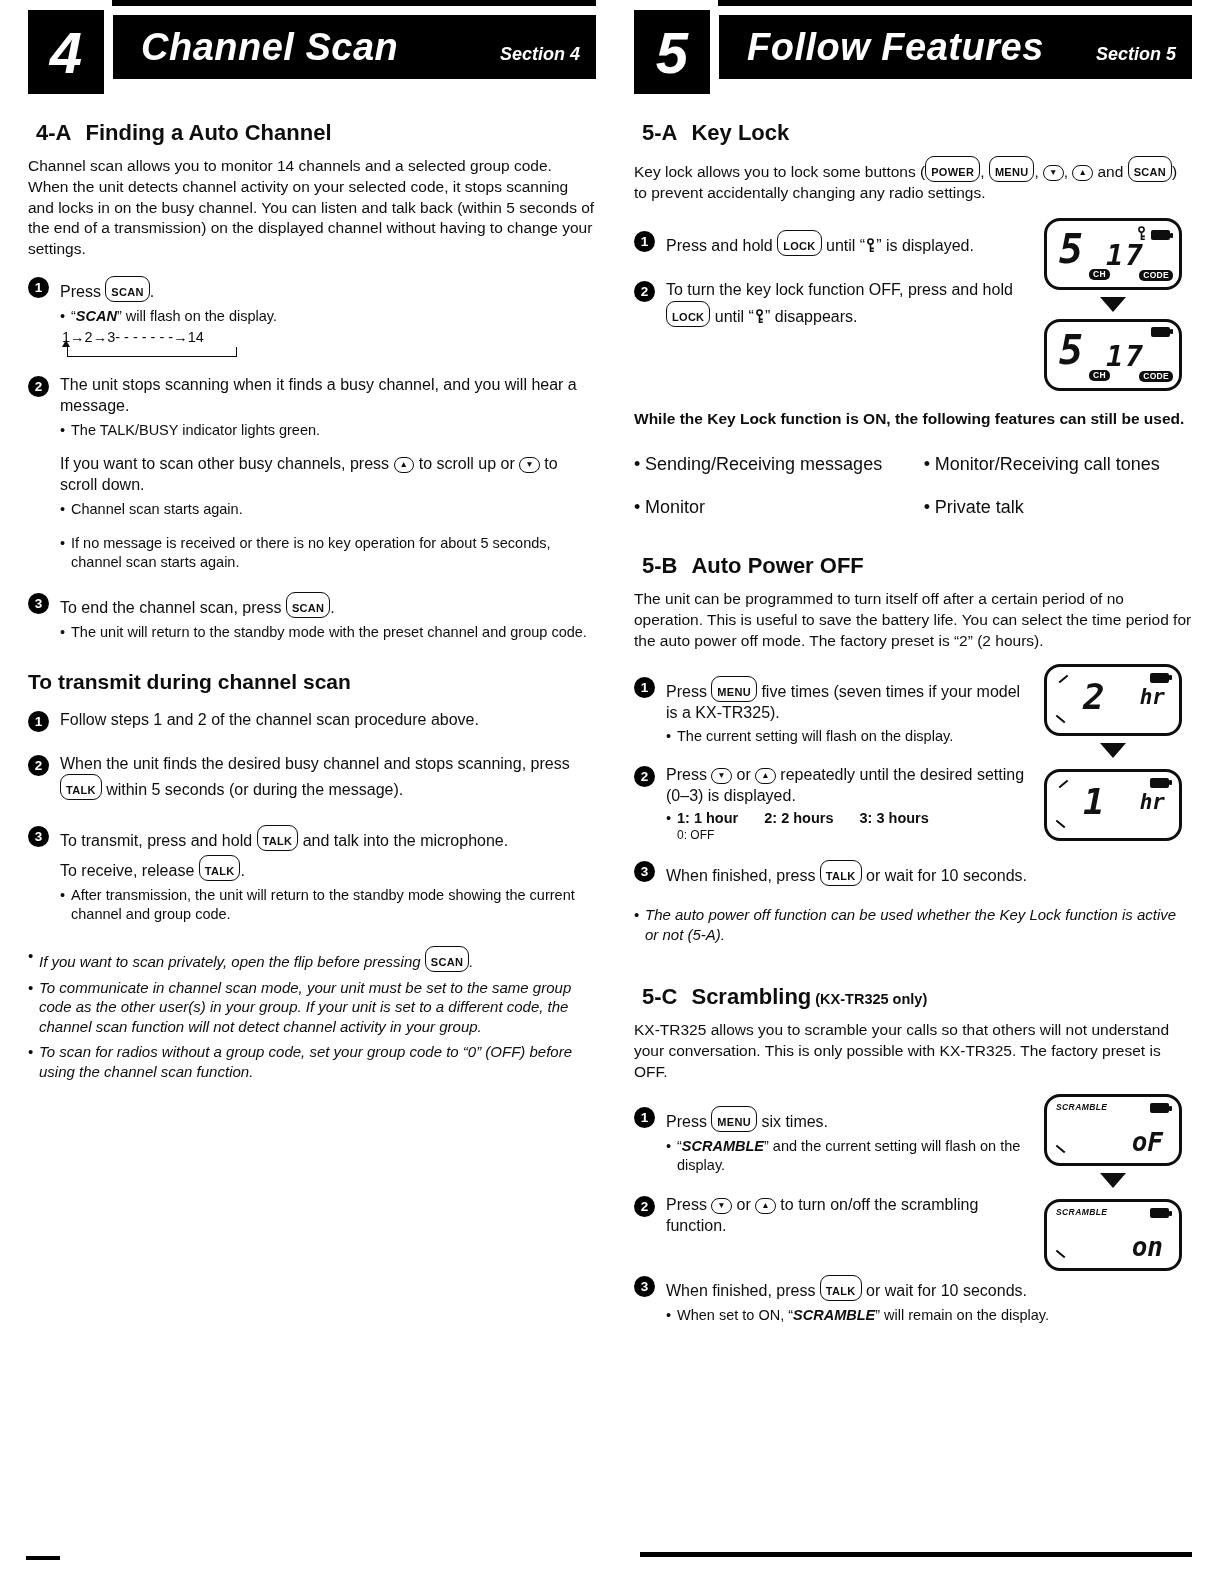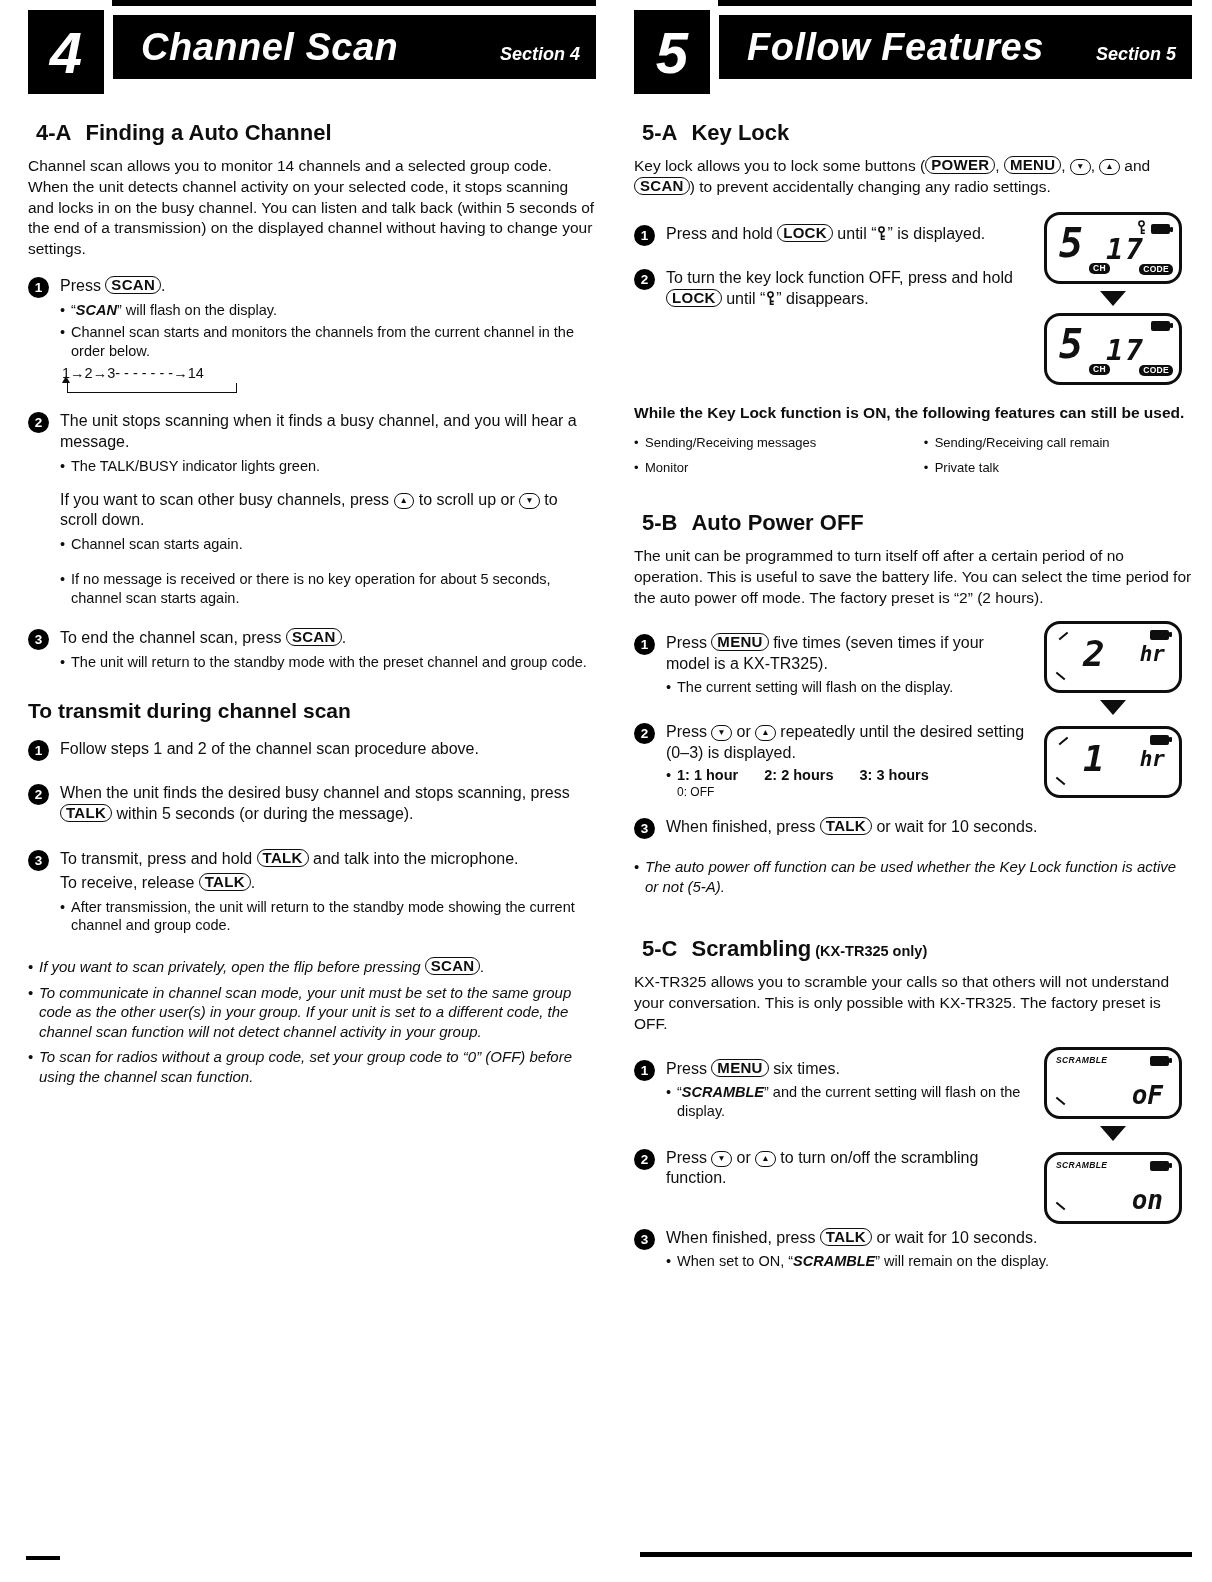--- a/index.html
+++ b/index.html
@@ -35,22 +35,22 @@
            margin-right:11px;margin-top:1px;}
   .stepbody{flex:1;}
   .stept{font-size:16px;line-height:1.3;}
   .stept + .stept{margin-top:3px;}
   .bul{position:relative;padding-left:11px;font-size:14.5px;line-height:1.3;margin-top:4px;}
   .bul::before{content:"\2022";position:absolute;left:0;top:0;}
   .indent{margin-left:32px;}
   .noteblock{margin-top:22px;}
   .noteblock .bul{font-size:15px;margin-top:6px;}
 
-  .kc{display:inline-block;border:1.8px solid #0e0e0e;border-radius:9px;padding:0 5px 1px;
-      font-size:15px;font-weight:bold;line-height:15px;vertical-align:1px;letter-spacing:.3px;
+  .kc{display:inline-block;border:1.8px solid #0e0e0e;border-radius:9px;padding:8px 5px 1px;
+      font-size:11px;font-weight:bold;line-height:15px;vertical-align:1px;letter-spacing:.3px;
       background:#fff;}
   .kc.arrow{padding:0 5px 1px;font-size:8.5px;line-height:13px;vertical-align:2px;}
   .it{font-style:italic;}
   .bit{font-style:italic;font-weight:bold;}
   .keyglyph{display:inline-block;vertical-align:-2px;color:#0e0e0e;}
 
   
   .diag{margin:4px 0 2px 2px;font-size:14.5px;}
   .diag-loop{width:168px;height:9px;border:1.6px solid #0e0e0e;border-top:none;
              margin:2px 0 0 5px;position:relative;}
@@ -82,21 +82,21 @@
   .hrlcd .batt,.scrlcd .batt{position:absolute;top:6px;right:10px;}
   .fm{position:absolute;width:11px;height:2.2px;background:#0e0e0e;}
   .fm.a{left:11px;top:11px;transform:rotate(-40deg);}
   .fm.b{left:8px;bottom:13px;transform:rotate(40deg);}
   .scr-label{position:absolute;left:9px;top:5px;font-size:8.5px;font-weight:bold;font-style:italic;
              letter-spacing:.4px;}
   .scr-val{position:absolute;right:16px;bottom:8px;font-size:26px;line-height:1;}
 
   .wnote{font-weight:bold;font-size:15.5px;line-height:1.3;margin:18px 0 6px;}
   .fgrid{display:grid;grid-template-columns:1.05fr 1fr;column-gap:8px;row-gap:2px;}
-  .fgrid .bul{font-size:13px;margin-top:6px;}
+  .fgrid .bul{font-size:18px;margin-top:18px;}
 
   .opts{margin-top:4px;}
   .optrow{position:relative;padding-left:11px;font-size:14.5px;}
   .optrow::before{content:"\2022";position:absolute;left:0;top:0;}
   .optrow span{margin-right:26px;font-weight:bold;}
   .optzero{padding-left:11px;font-size:12px;margin-top:2px;}
 
   .edge{position:absolute;background:#000;}
   #edge-bottom-right{left:640px;top:1552px;width:552px;height:5px;}
   #edge-bottom-left{left:26px;top:1556px;width:34px;height:4px;}
@@ -122,21 +122,20 @@
       <span class="h2num">4-A</span><span>Finding a Auto Channel</span>
     </div>
 
     <div class="p">Channel scan allows you to monitor 14 channels and a selected group code. When the unit detects channel activity on your selected code, it stops scanning and locks in on the busy channel. You can listen and talk back (within 5 seconds of the end of a transmission) on the displayed channel without having to change your settings.</div>
 
     <div class="step">
       <span class="stepnum">1</span>
       <div class="stepbody">
         <div class="stept">Press <span class="kc">SCAN</span>.</div>
         <div class="bul">“<span class="bit">SCAN</span>” will flash on the display.</div>
-        <div class="bul">Channel scan starts and monitors the channels from the current channel in the order below.</div>
         <div class="diag">
           <div>1→2→3- - - - - - -→14</div>
           <div class="diag-loop"></div>
         </div>
       </div>
     </div>
 
     <div class="step">
       <span class="stepnum">2</span>
       <div class="stepbody">
@@ -256,21 +255,21 @@
           <span class="badge kl-chbadge">CH</span>
           <span class="seg kl-code">17</span>
           <span class="badge kl-codebadge">CODE</span>
         </div>
       </div>
     </div>
 
     <div class="wnote">While the Key Lock function is ON, the following features can still be used.</div>
     <div class="fgrid">
       <div class="bul">Sending/Receiving messages</div>
-      <div class="bul">Sending/Receiving call remain</div>
+      <div class="bul">Monitor/Receiving call tones</div>
       <div class="bul">Monitor</div>
       <div class="bul">Private talk</div>
     </div>
 
     <div class="h2" style="margin-top:34px;">
       <span class="h2num">5-B</span><span>Auto Power OFF</span>
     </div>
 
     <div class="p">The unit can be programmed to turn itself off after a certain period of no operation. This is useful to save the battery life. You can select the time period for the auto power off mode. The factory preset is “2” (2 hours).</div>
 

